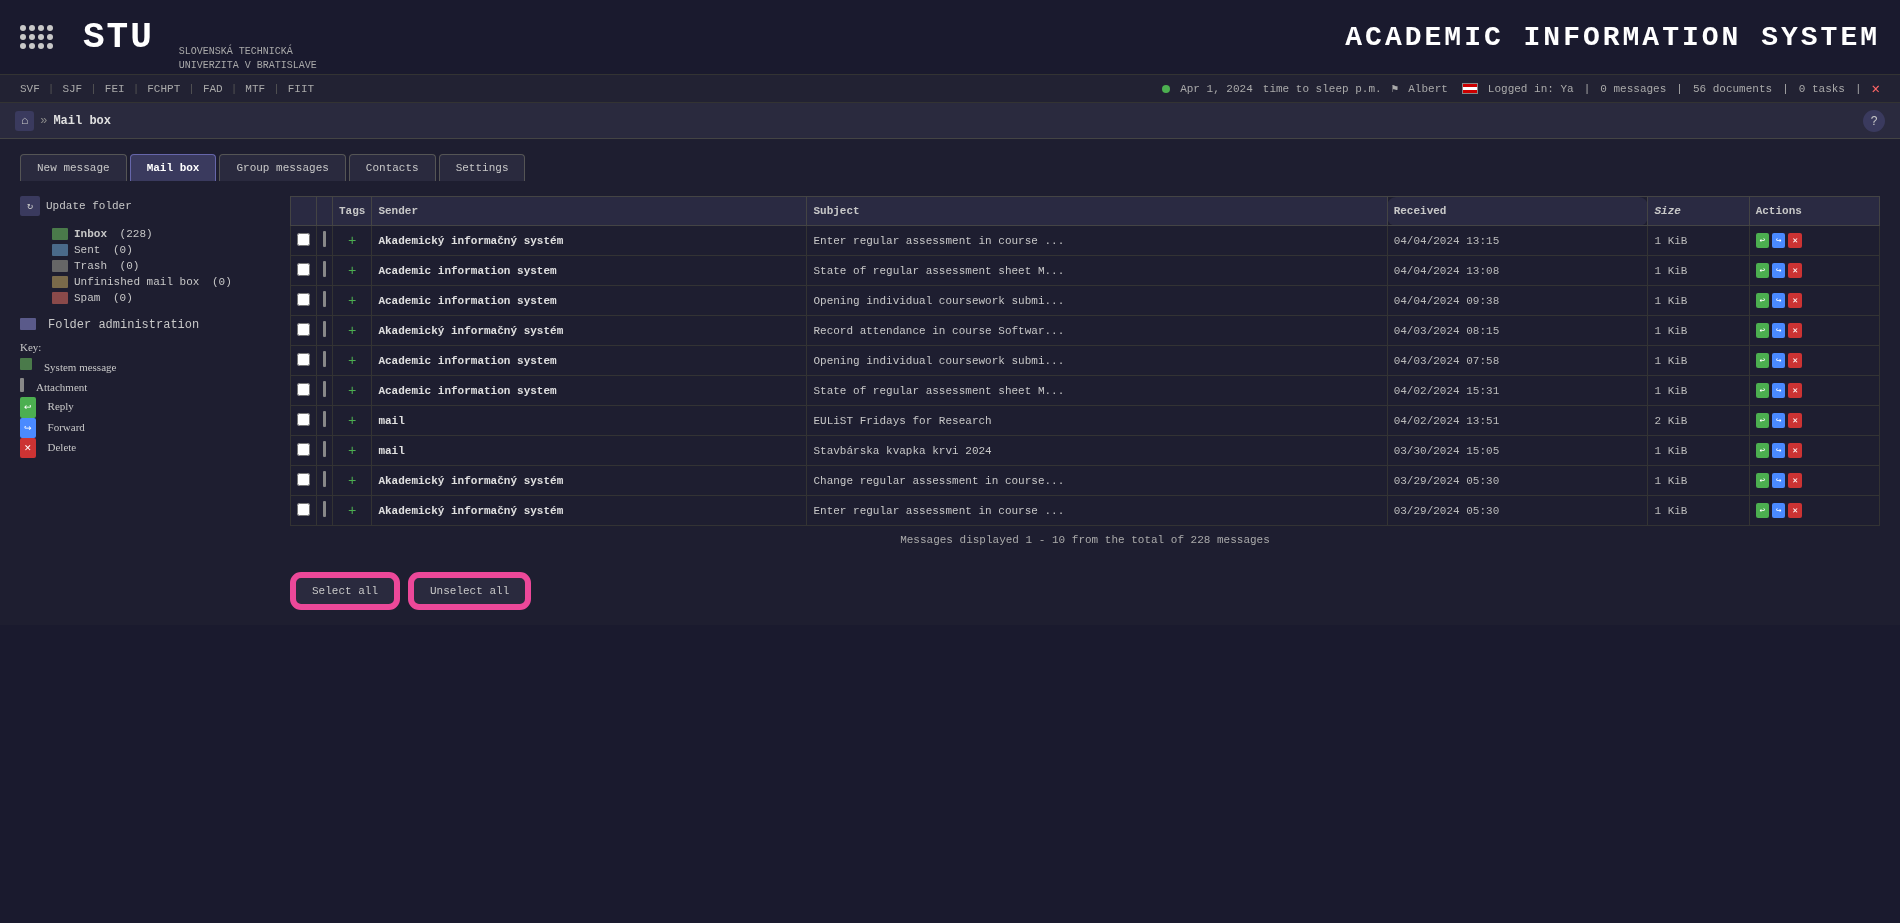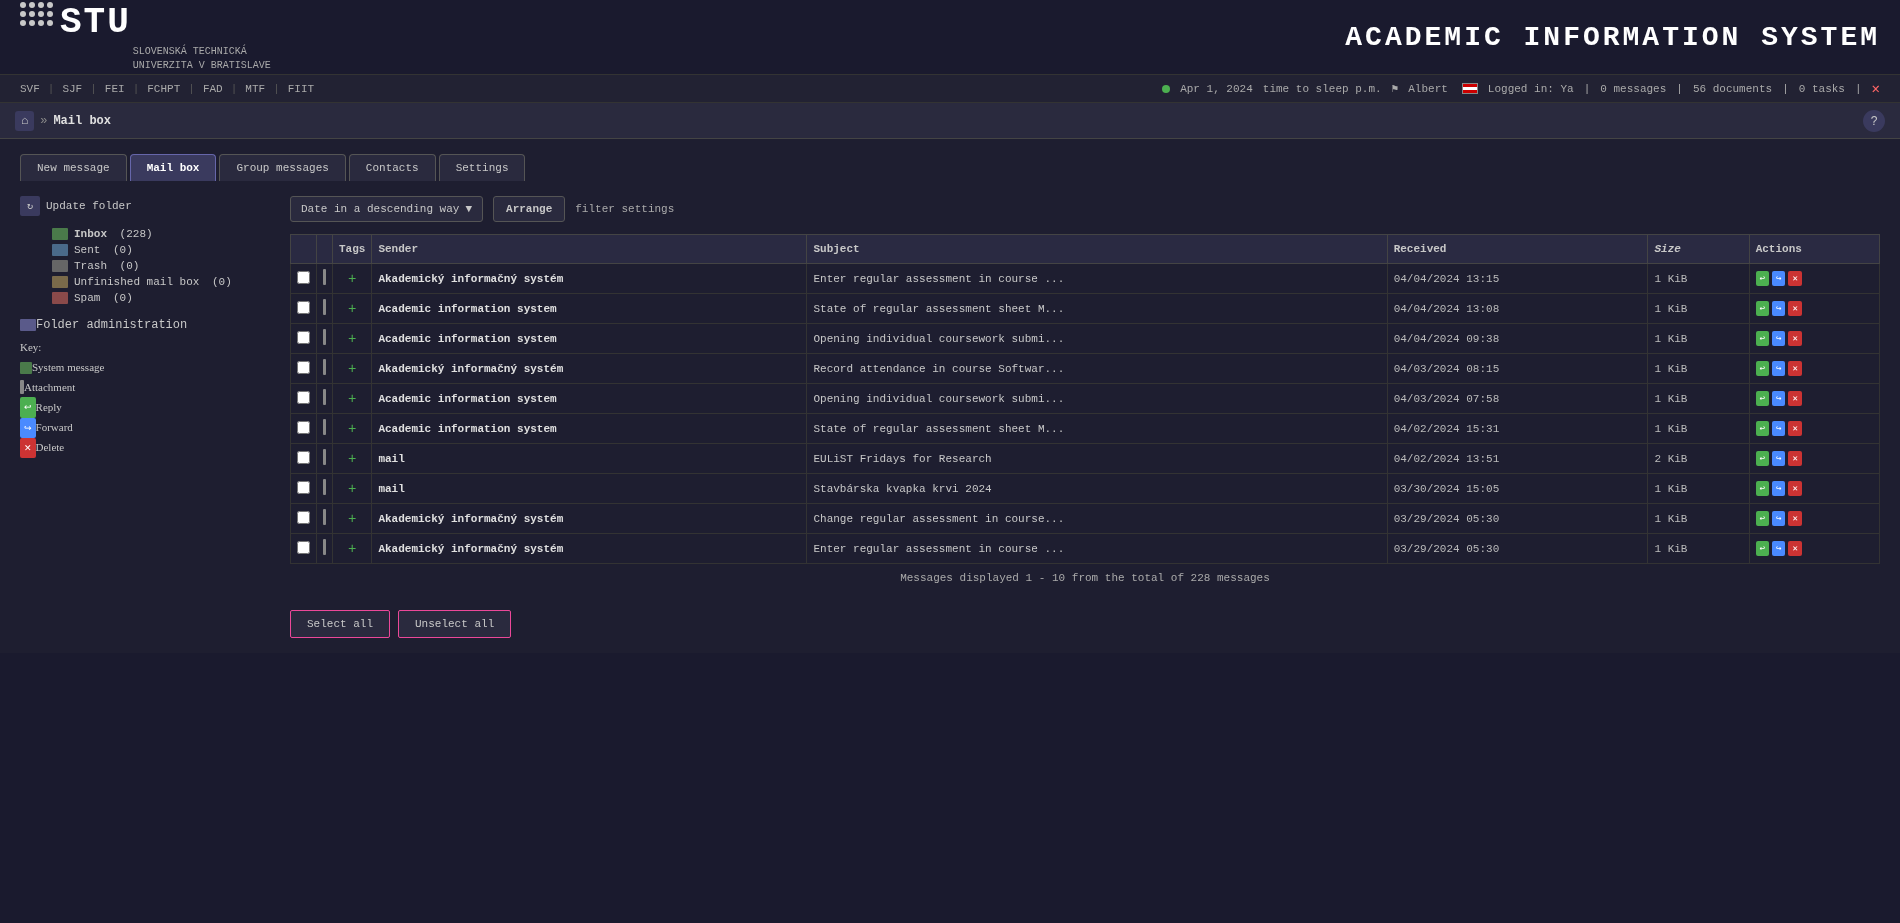--- a/index.html
+++ b/index.html
@@ -16,22 +16,22 @@
       background: #1a1a2e;
       display: flex;
       align-items: center;
       justify-content: space-between;
       padding: 8px 20px;
       border-bottom: 1px solid #333;
       height: 75px;
     }
     .logo-area {
       display: flex;
-      align-items: flex-start;
-      gap: 2px;
+      align-items: center;
+      gap: 25px;
     }
     .logo-dots {
       display: grid;
       grid-template-columns: repeat(4, 6px);
       gap: 3px;
       margin-right: 5px;
     }
     .logo-dots span {
       width: 6px;
       height: 6px;
@@ -253,22 +253,22 @@
 
     .key-section {
       font-size: 11px;
       color: #c8c8c8;
       line-height: 1.8;
       margin-top: 3px;
       font-family: Liberation Serif, serif;
     }
     .key-item {
       display: flex;
-      align-items: center;
-      gap: 0;
+      align-items: flex-start;
+      gap: 12px;
     }
     .key-icon-system {
       width: 12px; height: 12px;
       background: #4a7a4a;
       display: inline-block;
       border-radius: 1px;
     }
     .key-icon-attach {
       width: 4px; height: 14px;
       background: #888;
@@ -412,26 +412,26 @@
 
     .bottom-actions {
       display: flex;
       gap: 8px;
       margin-top: 10px;
       padding-top: 8px;
     }
     .bottom-btn {
       background: #2a2a3e;
       color: #c8c8c8;
-      border: 1px solid #ec4899;
+      border: 6px solid #ec4899;
       padding: 7px 16px;
       font-size: 11px;
       font-family: 'Courier New', Courier, monospace;
       cursor: pointer;
-      border-radius: 2px;
+      border-radius: 11px;
     }
 
     .flag-icon {
       display: inline-block;
       width: 16px;
       height: 11px;
       background: linear-gradient(to bottom, #cc0000 33%, #fff 33%, #fff 66%, #cc0000 66%);
       border: 1px solid #888;
       margin-left: 4px;
       vertical-align: middle;
@@ -582,38 +582,30 @@
         </div>
         <div class="key-item">
           <span class="act-delete">✕</span>
           <span>Delete</span>
         </div>
       </div>
     </div>
 
     <div class="mail-area">
 
-      <div class="filter-row">
-        <div class="sort-select">
-          <span>Date in a descending way</span>
-          <span>▼</span>
-        </div>
-        <button class="arrange-btn">Arrange</button>
-        <a class="filter-link">filter settings</a>
-      </div>
 
       <table class="mail-table">
         <thead>
           <tr>
             <th class="check-col"></th>
             <th style="width:15px;"></th>
             <th>Tags</th>
             <th style="cursor:pointer;">Sender</th>
             <th style="cursor:pointer;">Subject</th>
-            <th style="cursor:pointer;">Received</th>
+            <th style="cursor:pointer;border-radius:9px;">Received</th>
             <th style="cursor:pointer;font-style:italic;">Size</th>
             <th>Actions</th>
           </tr>
         </thead>
         <tbody id="mail-tbody">
         <tr>
       <td class="check-col checkbox-cell">
         <input type="checkbox" style="">
       </td>
       <td class="prio-col">

